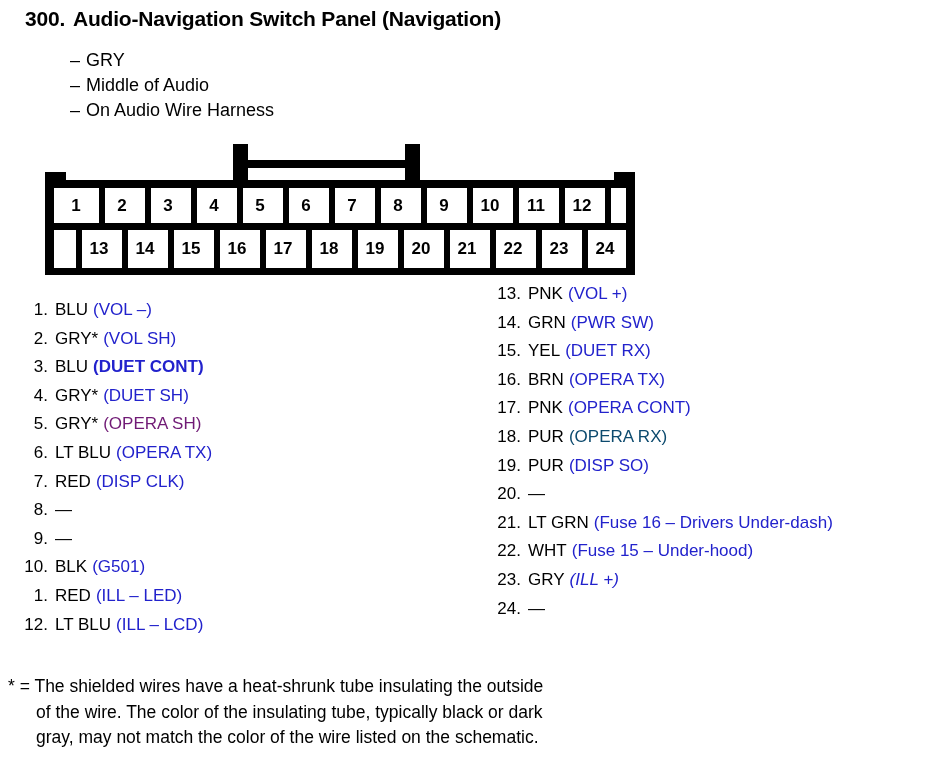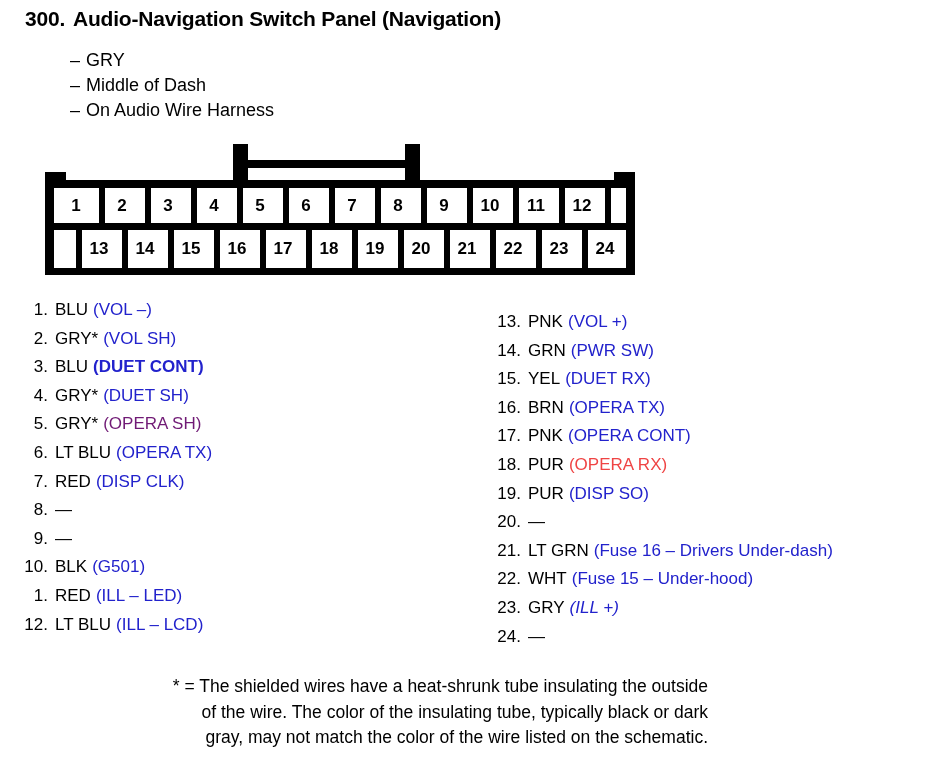--- a/index.html
+++ b/index.html
@@ -61,21 +61,21 @@
     dominant-baseline: middle;
   }
 
   
   .pin-list {
     position: absolute;
     font-size: 17px;
     line-height: 28.6px;
   }
   #pin-list-left  { left: 14px;  top: 296px; }
-  #pin-list-right { left: 487px; top: 308px; }
+  #pin-list-right { left: 487px; top: 280px; }
 
   .pin-row { white-space: nowrap; display: block; }
   .pin-index {
     display: inline-block;
     width: 34px;
     text-align: right;
     margin-right: 7px;
   }
   #pin-list-right .pin-index { width: 34px; }
   .pin-color { color: #000000; }
@@ -86,35 +86,34 @@
   .pin-empty { color: #000000; }
 
   
   #footnote {
     position: absolute;
     left: 8px;
     top: 674px;
     width: 700px;
     font-size: 17.5px;
     line-height: 25.5px;
-    text-align: right;
   }
   .fn-line { display: block; white-space: nowrap; }
   .fn-line.indent { padding-left: 28px; }
 </style>
 </head>
 <body>
 
 <div id="header">
   <div class="title-row">
     <span class="title-num">300.</span><span class="title-text">Audio-Navigation Switch Panel (Navigation)</span>
   </div>
   <div class="sub-list">
       <span class="sub-item"><span class="sub-dash">–</span><span>GRY</span></span>
-      <span class="sub-item"><span class="sub-dash">–</span><span>Middle of Dash</span></span>
+      <span class="sub-item"><span class="sub-dash">–</span><span>Middle of Audio</span></span>
       <span class="sub-item"><span class="sub-dash">–</span><span>On Audio Wire Harness</span></span>
     </div>
 </div>
 
 <div id="connector">
   <svg width="590" height="136" viewBox="0 0 590 136" xmlns="http://www.w3.org/2000/svg">
 
     <g fill="#000000">
       <rect x="188" y="0" width="15" height="40"></rect>
       <rect x="360" y="0" width="15" height="40"></rect>
@@ -211,21 +210,21 @@
     <span class="pin-row"><span class="pin-index">10.</span><span class="pin-color">BLK</span><span class="pin-fn" style="color: rgb(34, 34, 204);">(G501)</span></span>
     <span class="pin-row"><span class="pin-index">1.</span><span class="pin-color">RED</span><span class="pin-fn" style="color: rgb(34, 34, 204);">(ILL – LED)</span></span>
     <span class="pin-row"><span class="pin-index">12.</span><span class="pin-color">LT BLU</span><span class="pin-fn" style="color: rgb(34, 34, 204);">(ILL – LCD)</span></span>
   </div>
 <div class="pin-list" id="pin-list-right">
     <span class="pin-row"><span class="pin-index">13.</span><span class="pin-color">PNK</span><span class="pin-fn" style="color: rgb(34, 34, 204);">(VOL +)</span></span>
     <span class="pin-row"><span class="pin-index">14.</span><span class="pin-color">GRN</span><span class="pin-fn" style="color: rgb(34, 34, 204);">(PWR SW)</span></span>
     <span class="pin-row"><span class="pin-index">15.</span><span class="pin-color">YEL</span><span class="pin-fn" style="color: rgb(34, 34, 204);">(DUET RX)</span></span>
     <span class="pin-row"><span class="pin-index">16.</span><span class="pin-color">BRN</span><span class="pin-fn" style="color: rgb(34, 34, 204);">(OPERA TX)</span></span>
     <span class="pin-row"><span class="pin-index">17.</span><span class="pin-color">PNK</span><span class="pin-fn" style="color: rgb(34, 34, 204);">(OPERA CONT)</span></span>
-    <span class="pin-row"><span class="pin-index">18.</span><span class="pin-color">PUR</span><span class="pin-fn" style="color: #ef4444;">(OPERA RX)</span></span>
+    <span class="pin-row"><span class="pin-index">18.</span><span class="pin-color">PUR</span><span class="pin-fn" style="color: #0c4a6e;">(OPERA RX)</span></span>
     <span class="pin-row"><span class="pin-index">19.</span><span class="pin-color">PUR</span><span class="pin-fn" style="color: rgb(34, 34, 204);">(DISP SO)</span></span>
     <span class="pin-row"><span class="pin-index">20.</span><span class="pin-empty">—</span></span>
     <span class="pin-row"><span class="pin-index">21.</span><span class="pin-color">LT GRN</span><span class="pin-fn" style="color: rgb(34, 34, 204);">(Fuse 16 – Drivers Under-dash)</span></span>
     <span class="pin-row"><span class="pin-index">22.</span><span class="pin-color">WHT</span><span class="pin-fn" style="color: rgb(34, 34, 204);">(Fuse 15 – Under-hood)</span></span>
     <span class="pin-row"><span class="pin-index">23.</span><span class="pin-color">GRY</span><span class="pin-fn" style="color: rgb(34, 34, 204); font-style: italic;">(ILL +)</span></span>
     <span class="pin-row"><span class="pin-index">24.</span><span class="pin-empty">—</span></span>
   </div>
 
 <div id="footnote">
     <span class="fn-line">* = The shielded wires have a heat-shrunk tube insulating the outside</span>

